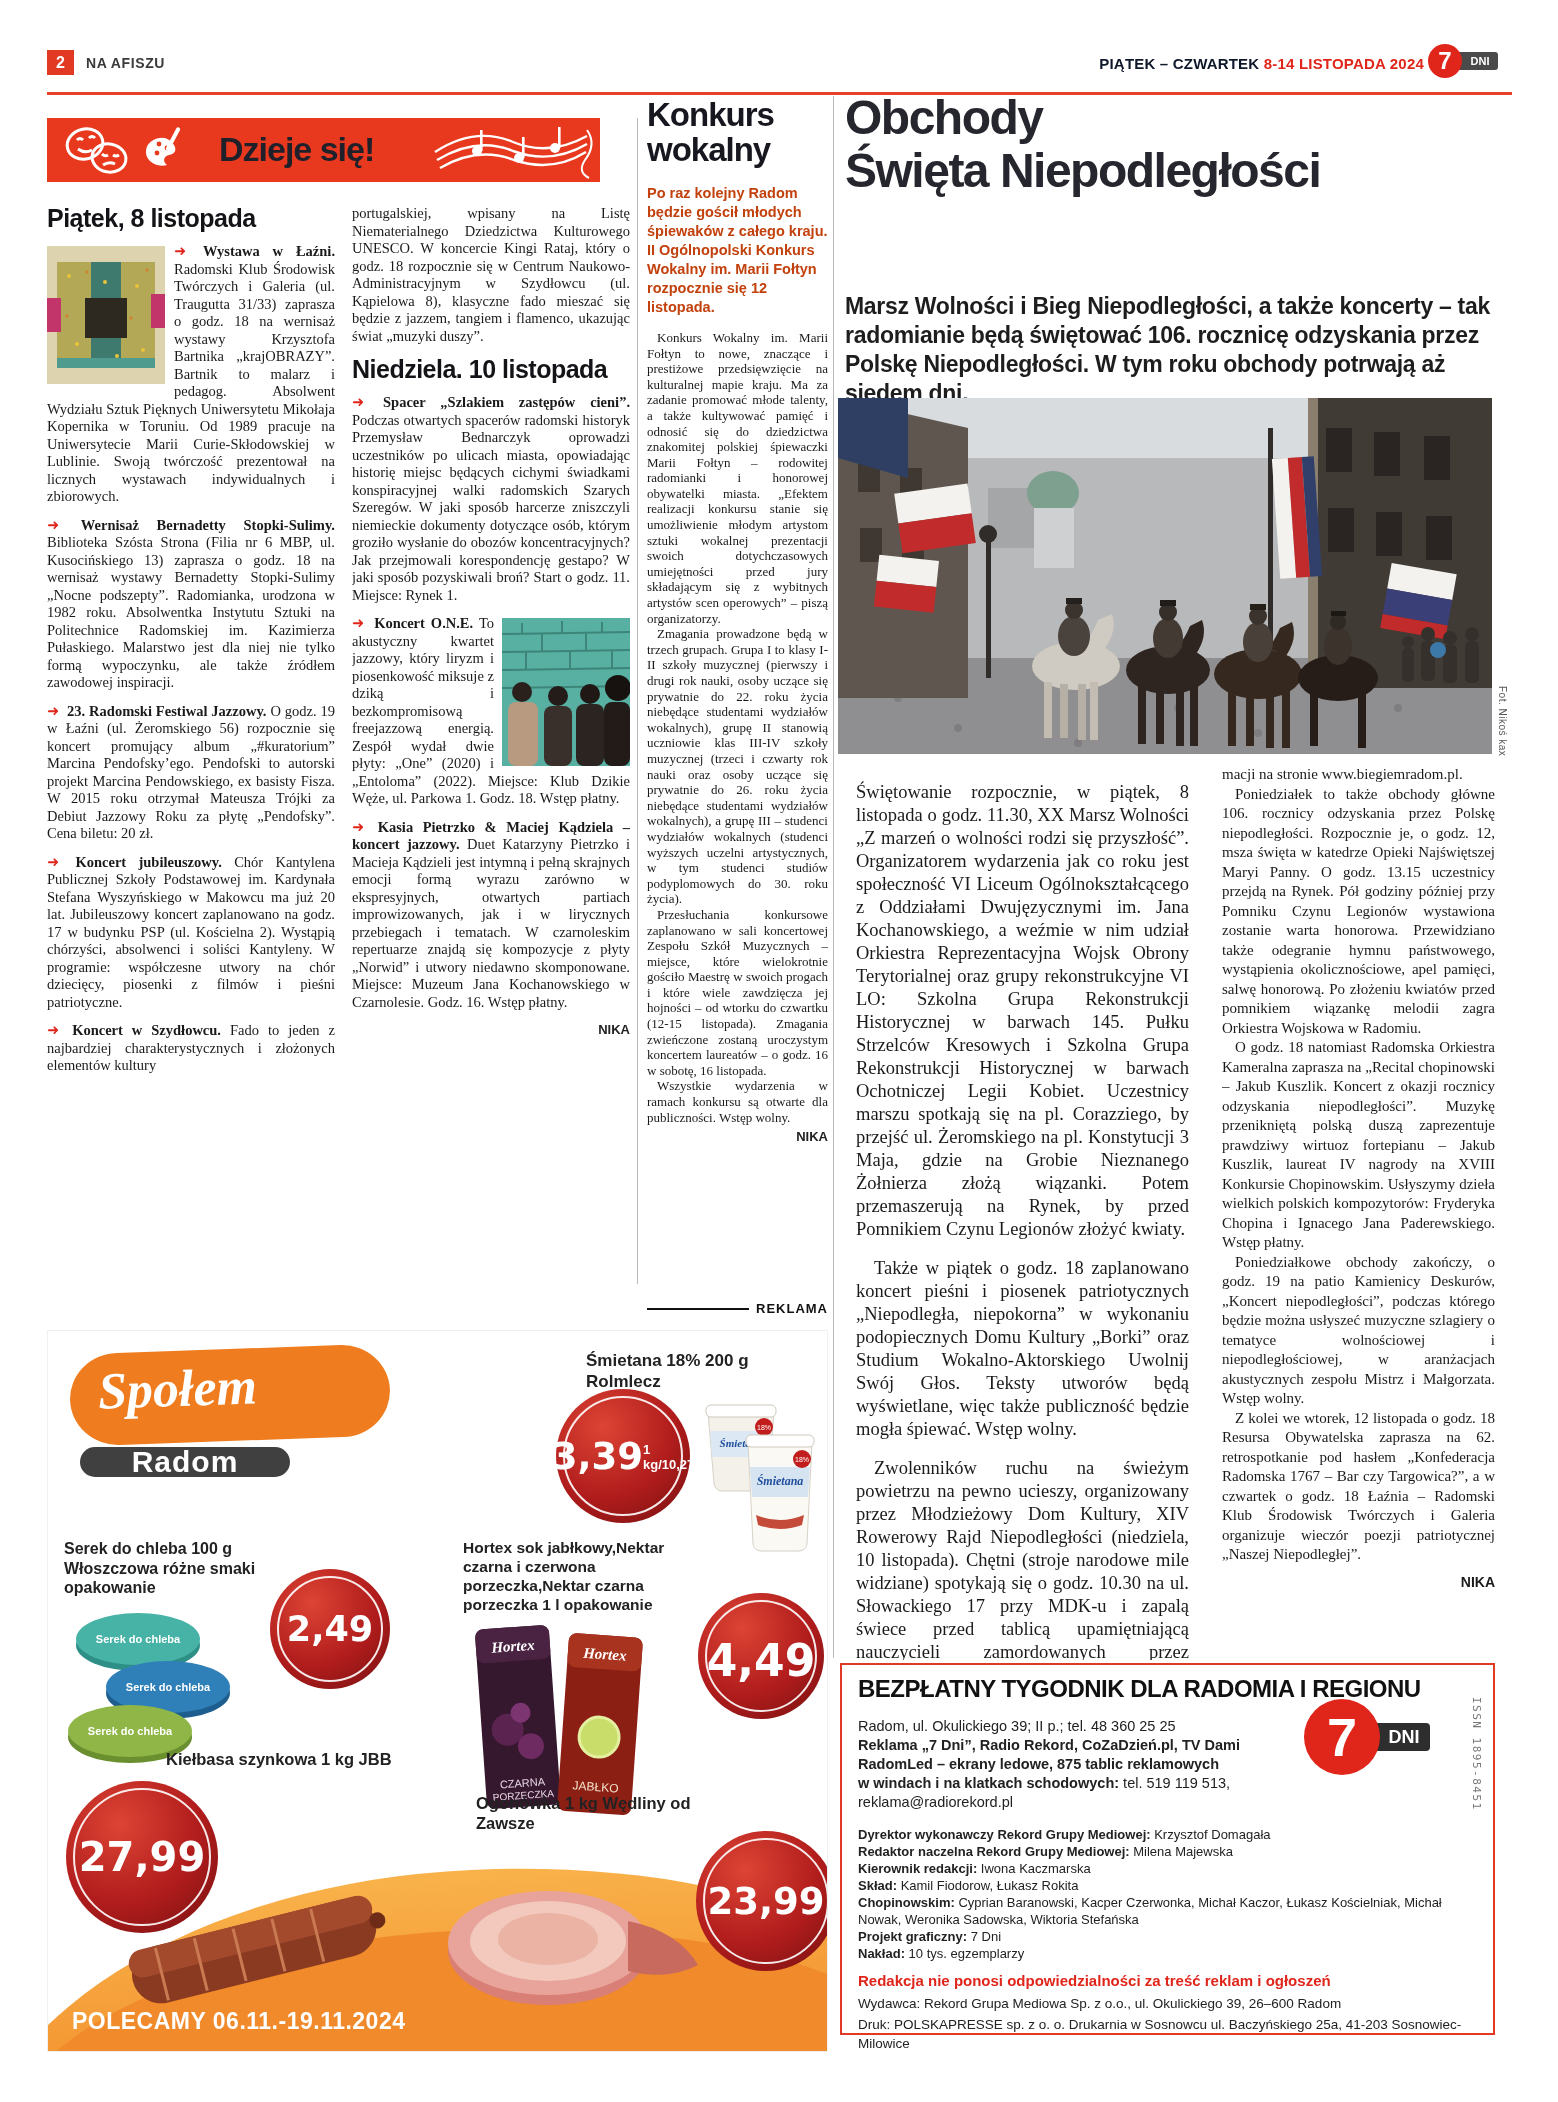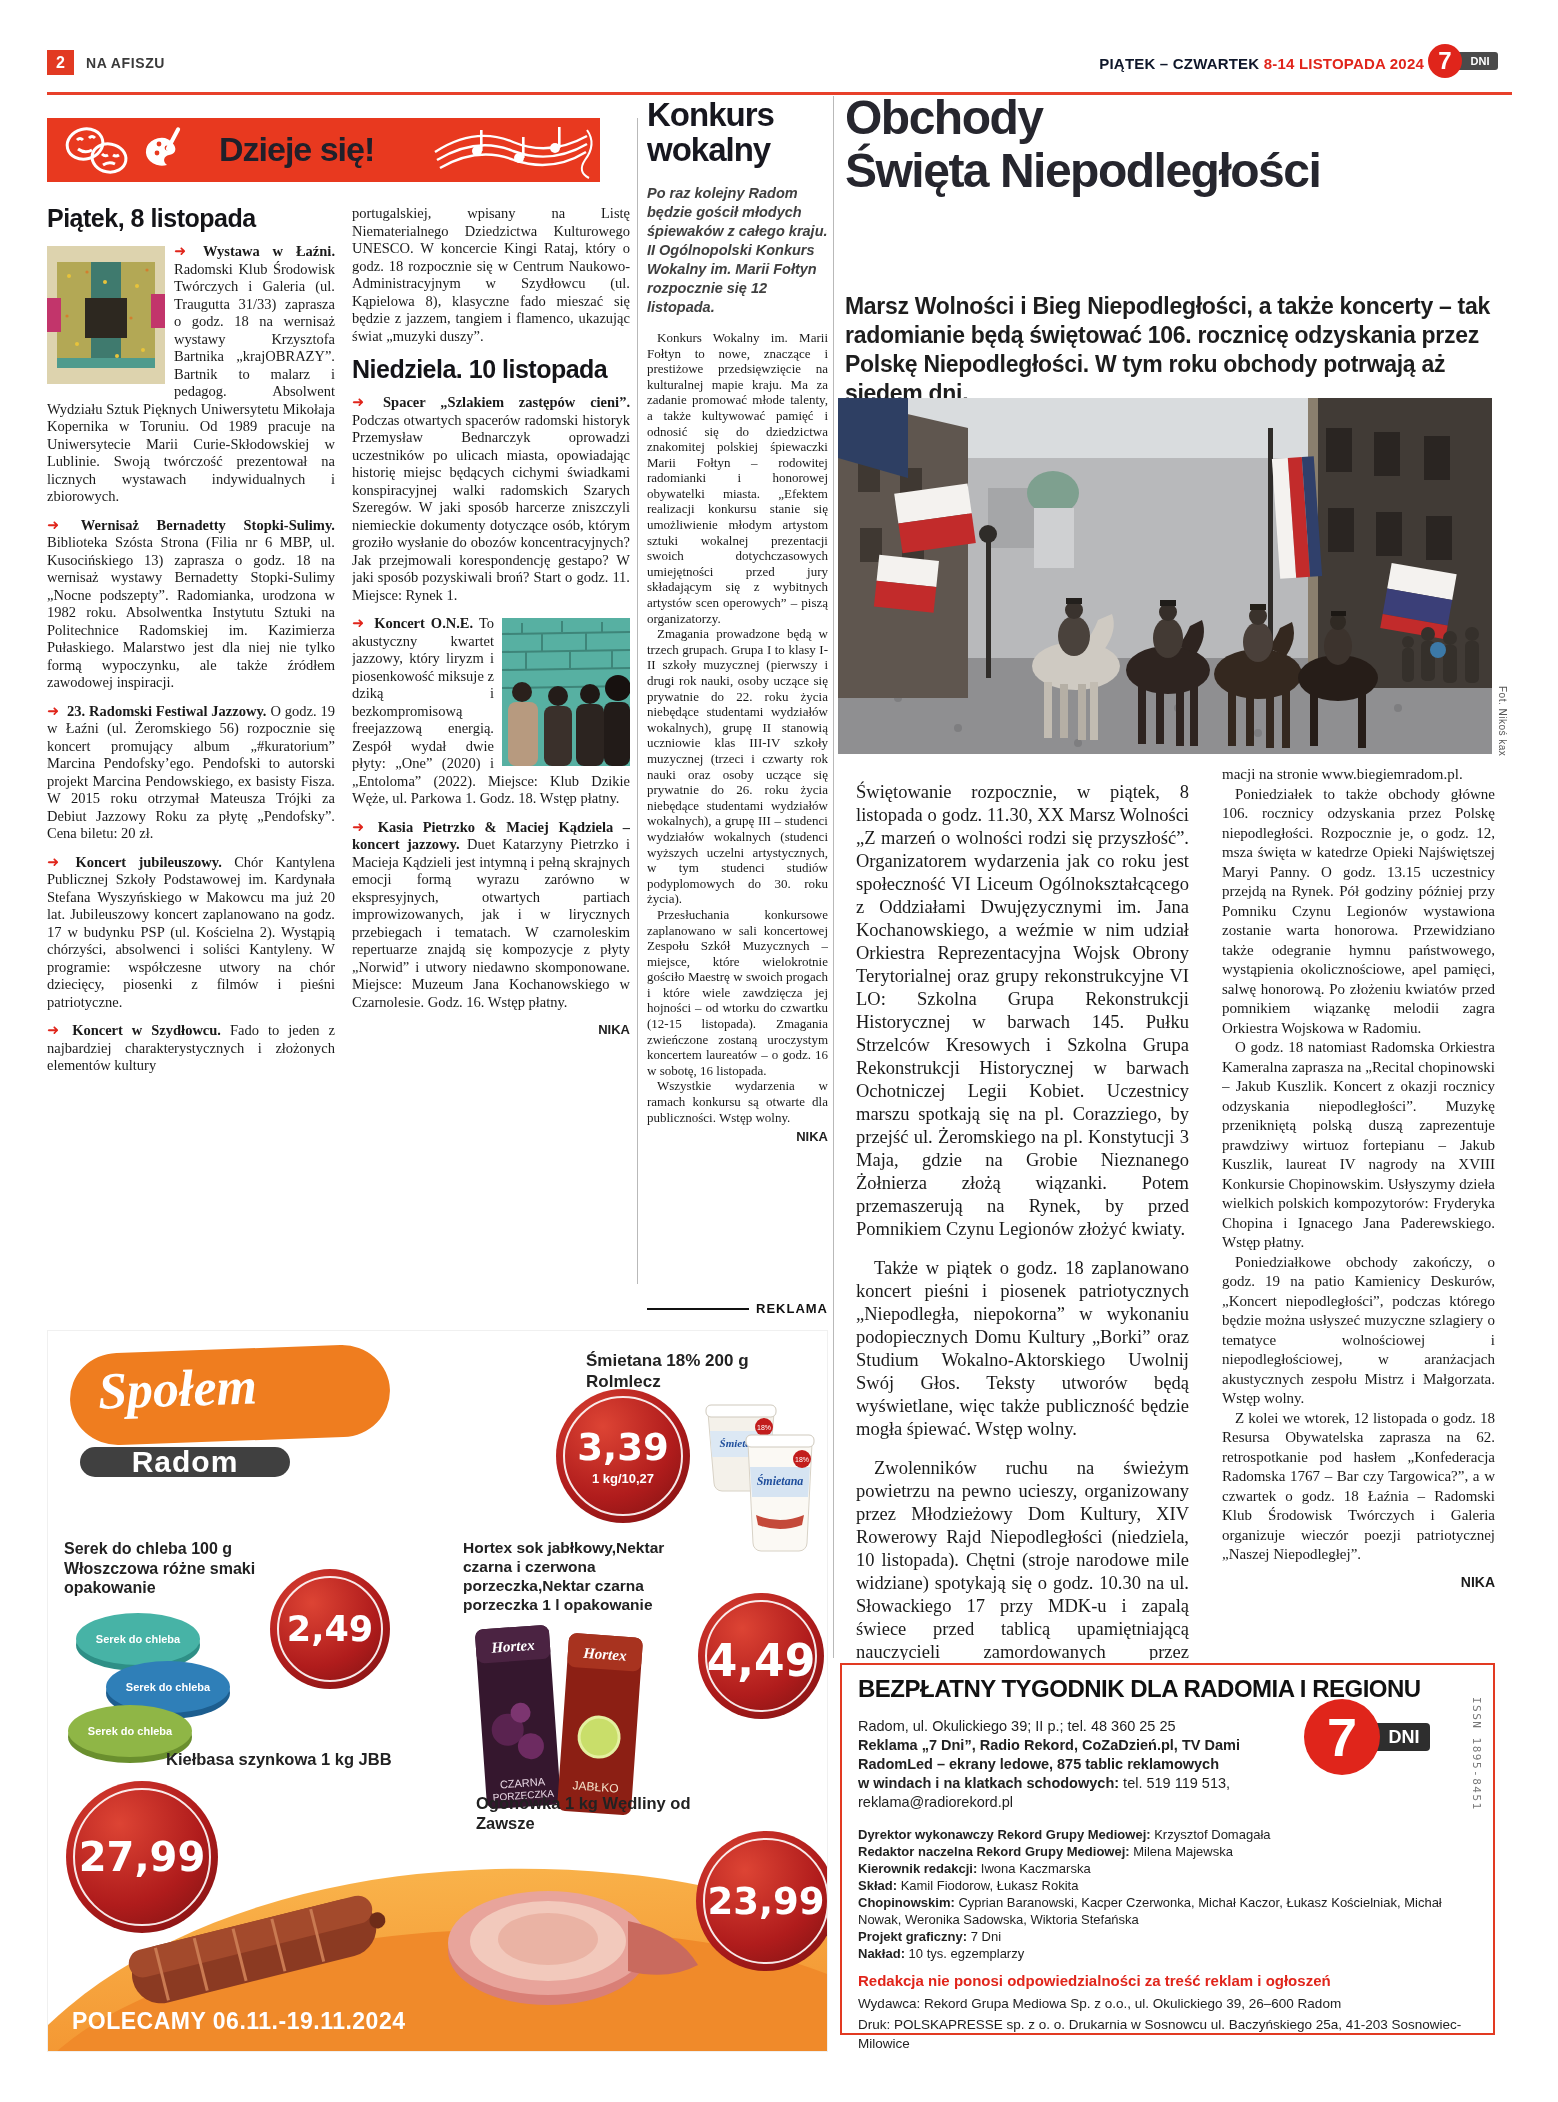--- a/index.html
+++ b/index.html
@@ -29,21 +29,21 @@
   .item b{font-weight:bold;}
   .arr{color:#e0251b;font-weight:bold;margin-right:4px;font-family:"DejaVu Sans",sans-serif;}
   .dayhead{font-size:25px;font-weight:bold;color:#141418;letter-spacing:-.5px;margin:0 0 12px 0;line-height:1.05;}
   .dayhead2{font-size:25px;font-weight:bold;color:#141418;letter-spacing:-.5px;margin:10px 0 12px 0;line-height:1.05;}
   .byline{text-align:right;font-weight:bold;font-size:13px;font-family:"Liberation Sans",sans-serif;color:#222;margin-top:4px;}
   .vdiv{width:1px;background:#b9b9b9;}
   .artwrap{float:left;width:118px;height:138px;margin:3px 9px 4px 0;background:#efe9d8;}
   .bandwrap{float:right;width:128px;height:148px;margin:3px 0 5px 8px;}
   
   .ktitle{font-size:33px;line-height:1.06;font-weight:bold;color:#17171f;letter-spacing:-1px;margin:0 0 16px 0;}
-  .klead{font-size:14.5px;line-height:19px;font-weight:bold;color:#404040;margin:0 0 13px 0;font-style:italic;}
+  .klead{font-size:14.5px;line-height:19px;font-weight:bold;color:#c2410c;margin:0 0 13px 0;}
   .kbody p{font-family:"Liberation Serif",serif;font-size:13px;line-height:15.6px;text-align:justify;text-indent:10px;margin:0;}
   .reklamarow{left:647px;top:1301px;width:181px;display:flex;align-items:center;gap:7px;}
   .reklamarow .rl{flex:1;height:2px;background:#111;}
   .reklamarow .rt{font-weight:bold;font-size:13px;letter-spacing:1px;color:#111;}
   
   .bigtitle{left:845px;top:92px;width:660px;font-size:48px;line-height:1.1;
             font-weight:bold;color:#26262e;letter-spacing:-1.5px;}
   .leadtxt{left:845px;top:292px;width:652px;font-size:23px;line-height:29px;font-weight:600;color:#1d1d1d;letter-spacing:-.3px;}
   .photo{left:838px;top:398px;width:654px;height:356px;background:#c9ccce;}
   .photocap{left:1497px;top:686px;writing-mode:vertical-rl;font-size:10px;color:#555;letter-spacing:.5px;}
@@ -74,21 +74,21 @@
             border-radius:50% 50% 0 0/90% 70% 0 0;transform:rotate(-4deg);}
   .spolem{position:absolute;left:22px;top:18px;width:330px;height:150px;}
   .spolem .blob{position:absolute;left:0;top:0;width:320px;height:92px;background:#ef7d1f;
                 border-radius:48px 48px 48px 48px/46px 46px 46px 46px;transform:rotate(-2deg);}
   .spolem .stxt{position:absolute;left:28px;top:10px;font-family:"Liberation Serif",serif;font-style:italic;
                 font-weight:bold;font-size:52px;color:#fff;transform:rotate(-2deg);}
   .spolem .rbar{position:absolute;left:10px;top:98px;width:210px;height:30px;background:#404040;border-radius:23px;
                 display:flex;align-items:center;justify-content:center;color:#fff;font-weight:bold;font-size:30px;letter-spacing:1px;}
   .prodlbl{position:absolute;font-weight:bold;color:#222;line-height:1.22;}
   .bubble{position:absolute;border-radius:50%;background:radial-gradient(circle at 35% 28%,#dd4434,#b01c1c 55%,#731010);
-          display:flex;flex-direction:column;align-items:center;justify-content:center;color:#fff;}
+          display:flex;flex-direction:row;align-items:center;justify-content:center;color:#fff;}
   .bubble:after{content:"";position:absolute;inset:7px;border:2px solid rgba(255,255,255,.9);border-radius:50%;}
   .bubble .pr{font-family:"DejaVu Sans",sans-serif;font-weight:bold;}
   .bubble .sub{font-size:13px;font-weight:bold;margin-top:2px;}
   .polecamy{position:absolute;left:24px;bottom:16px;color:#fff;font-weight:bold;font-size:23px;letter-spacing:.5px;z-index:5;}
   .nika-inline{text-align:right;font-weight:bold;font-size:14px;font-family:"Liberation Sans",sans-serif;margin-top:8px;}
 </style>
 </head>
 <body>
 
 <div id="page">

